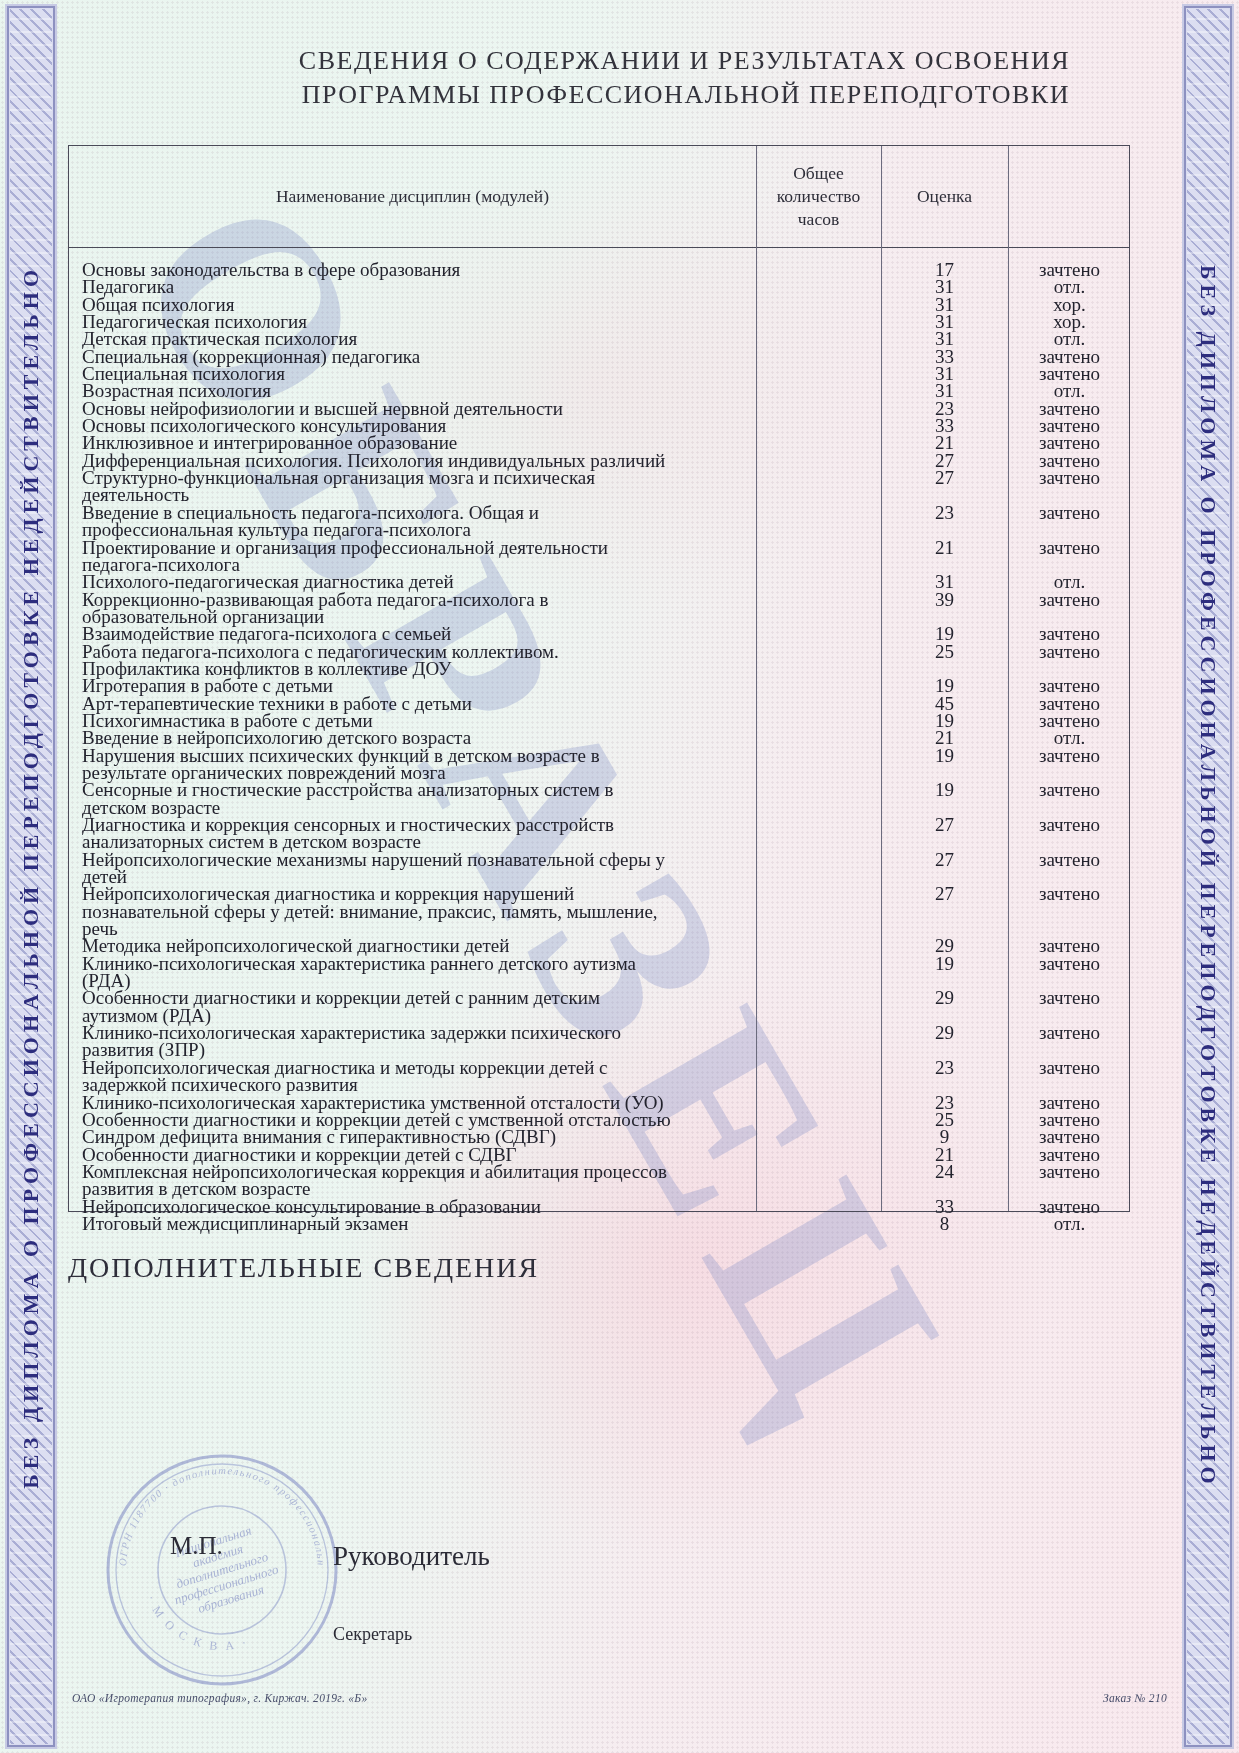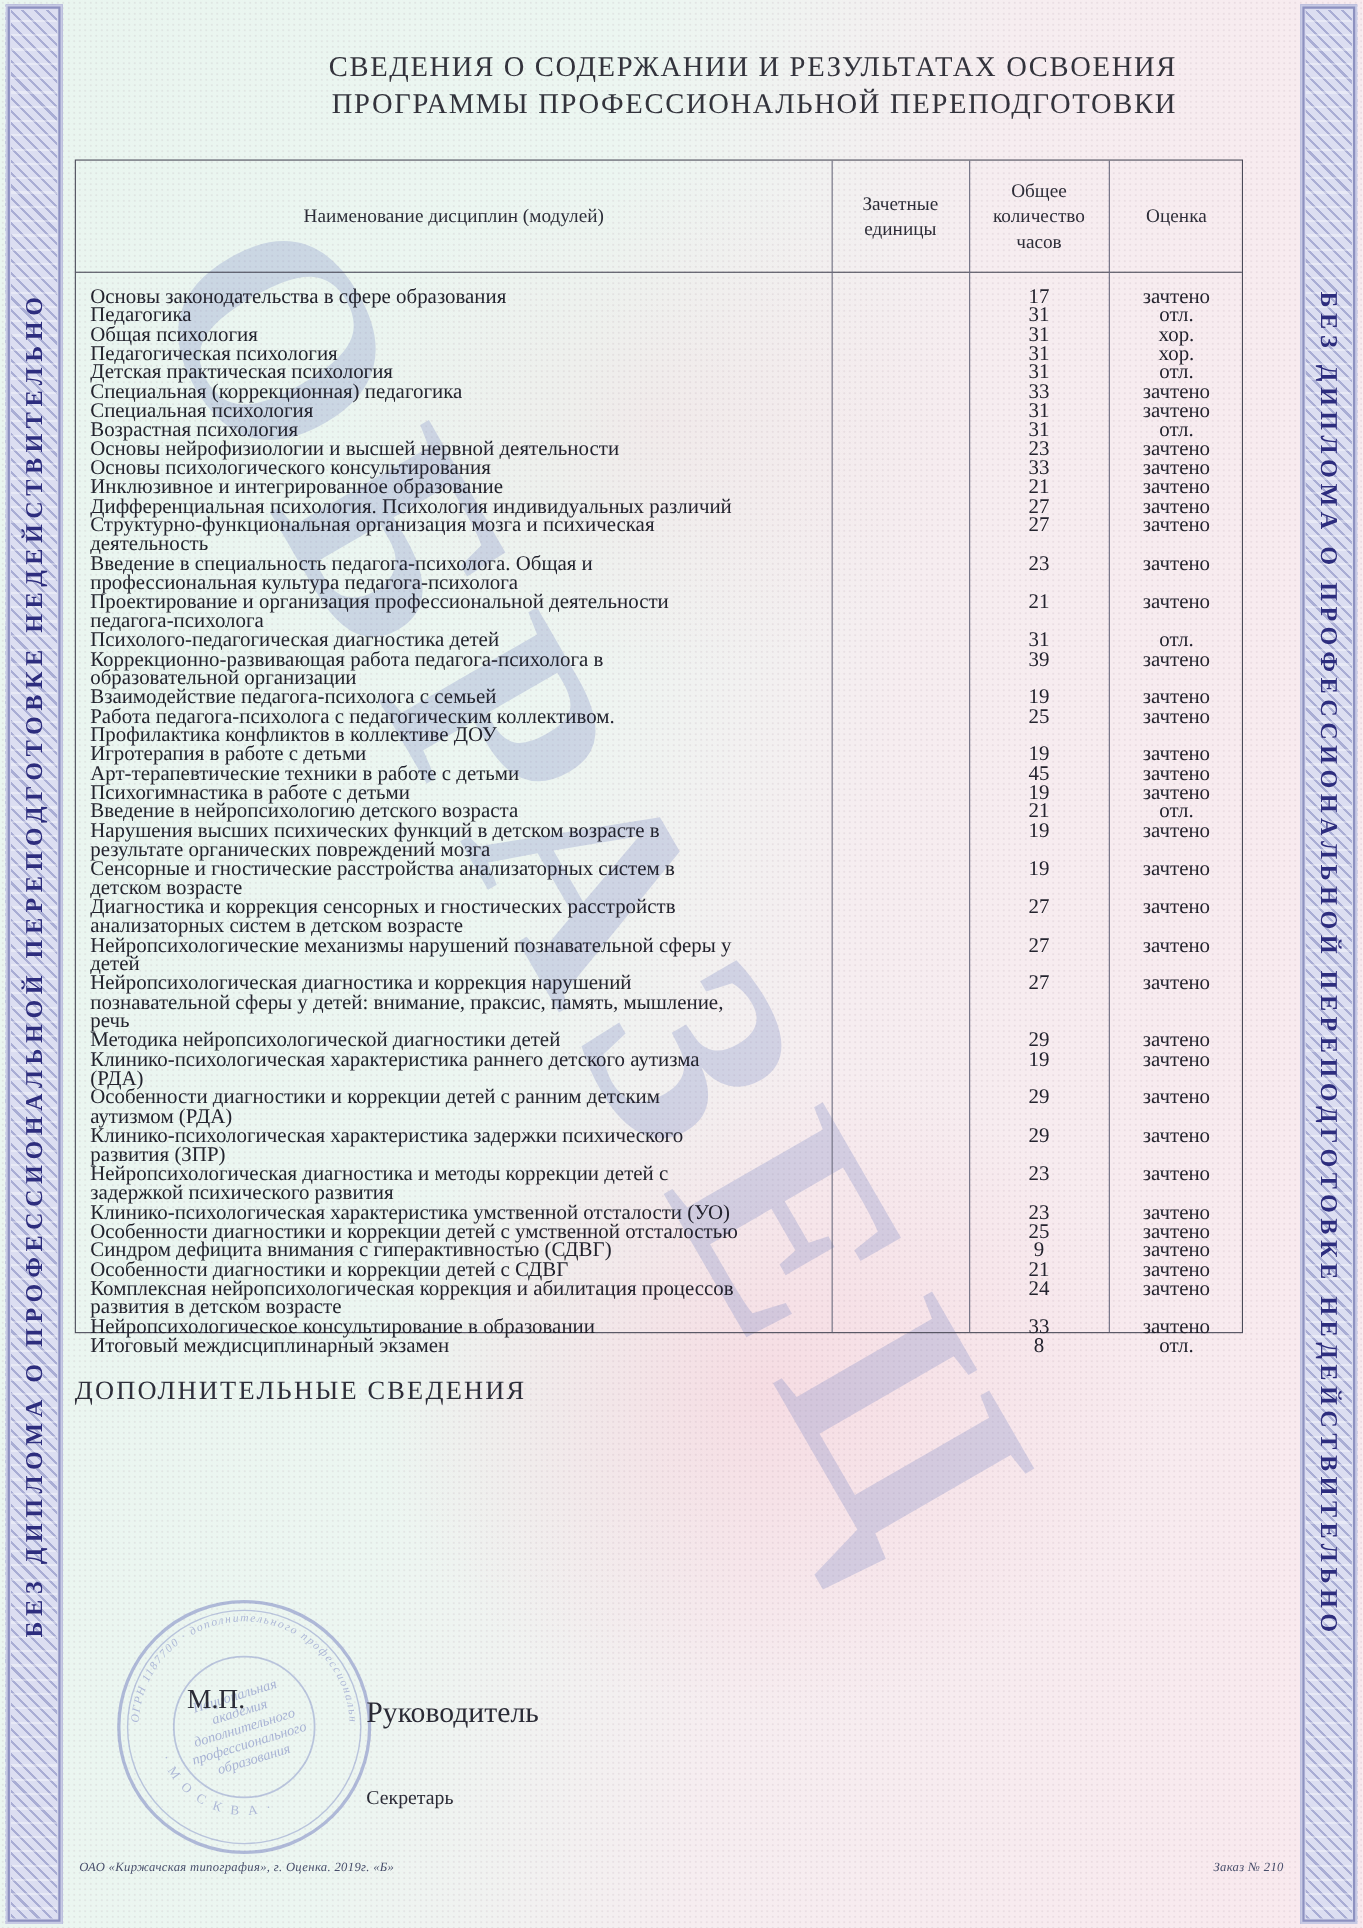--- a/index.html
+++ b/index.html
@@ -75,21 +75,21 @@
     grid-auto-rows:min-content;
     padding-top:13px;
     font-size:19px;line-height:17.35px;color:#23232e;
   }
   .trow{display:contents;}
   .cell-name{padding:0 80px 0 13px;box-sizing:border-box;}
   .cell-credits,.cell-hours,.cell-grade{text-align:center;align-self:start;}
   
   .add-heading{
     position:absolute;left:68px;top:1252px;z-index:2;
-    font-size:24px;letter-spacing:2px;color:#2e2e3a;
+    font-size:28px;letter-spacing:2px;color:#2e2e3a;
   }
   
   .sig-head{position:absolute;left:333px;top:1541px;font-size:27px;color:#2b2b36;z-index:2;}
   .sig-sec{position:absolute;left:333px;top:1624px;font-size:18px;color:#2b2b36;z-index:2;}
   .sig-mp{position:absolute;left:170px;top:1532px;font-size:25px;color:#2b2b36;z-index:2;}
   
   .stamp{
     position:absolute;left:104px;top:1452px;width:236px;height:236px;z-index:2;
     filter:blur(.5px);opacity:.8;
   }
@@ -128,21 +128,20 @@
     <div>СВЕДЕНИЯ О СОДЕРЖАНИИ И РЕЗУЛЬТАТАХ ОСВОЕНИЯ</div>
     <div>ПРОГРАММЫ ПРОФЕССИОНАЛЬНОЙ ПЕРЕПОДГОТОВКИ</div>
   </div>
 
   <div class="disc-table">
     <div class="vline v1"></div>
     <div class="vline v2"></div>
     <div class="vline v3"></div>
     <div class="thead">
       <div class="hcell">Наименование дисциплин (модулей)</div>
-      <div class="hcell">Зачетные единицы</div>
       <div class="hcell">Общее количество часов</div>
       <div class="hcell">Оценка</div>
     </div>
     <div class="tbody" id="tbody">
         <div class="trow"><div class="cell-name">Основы законодательства в сфере образования</div><div class="cell-credits"></div><div class="cell-hours">17</div><div class="cell-grade">зачтено</div></div>
         <div class="trow"><div class="cell-name">Педагогика</div><div class="cell-credits"></div><div class="cell-hours">31</div><div class="cell-grade">отл.</div></div>
         <div class="trow"><div class="cell-name">Общая психология</div><div class="cell-credits"></div><div class="cell-hours">31</div><div class="cell-grade">хор.</div></div>
         <div class="trow"><div class="cell-name">Педагогическая психология</div><div class="cell-credits"></div><div class="cell-hours">31</div><div class="cell-grade">хор.</div></div>
         <div class="trow"><div class="cell-name">Детская практическая психология</div><div class="cell-credits"></div><div class="cell-hours">31</div><div class="cell-grade">отл.</div></div>
         <div class="trow"><div class="cell-name">Специальная (коррекционная) педагогика</div><div class="cell-credits"></div><div class="cell-hours">33</div><div class="cell-grade">зачтено</div></div>
@@ -207,16 +206,16 @@
         <div>дополнительного</div>
         <div>профессионального</div>
         <div>образования</div>
       </div>
   </div>
 
   <div class="sig-mp">М.П.</div>
   <div class="sig-head">Руководитель</div>
   <div class="sig-sec">Секретарь</div>
 
-  <div class="footer-left">ОАО «Киржачская типография», г. Оценка. 2019г. «Б»</div>
+  <div class="footer-left">ОАО «Игротерапия типография», г. Киржач. 2019г. «Б»</div>
   <div class="footer-right">Заказ № 210</div>
 
 </div>
 
 </body></html>

